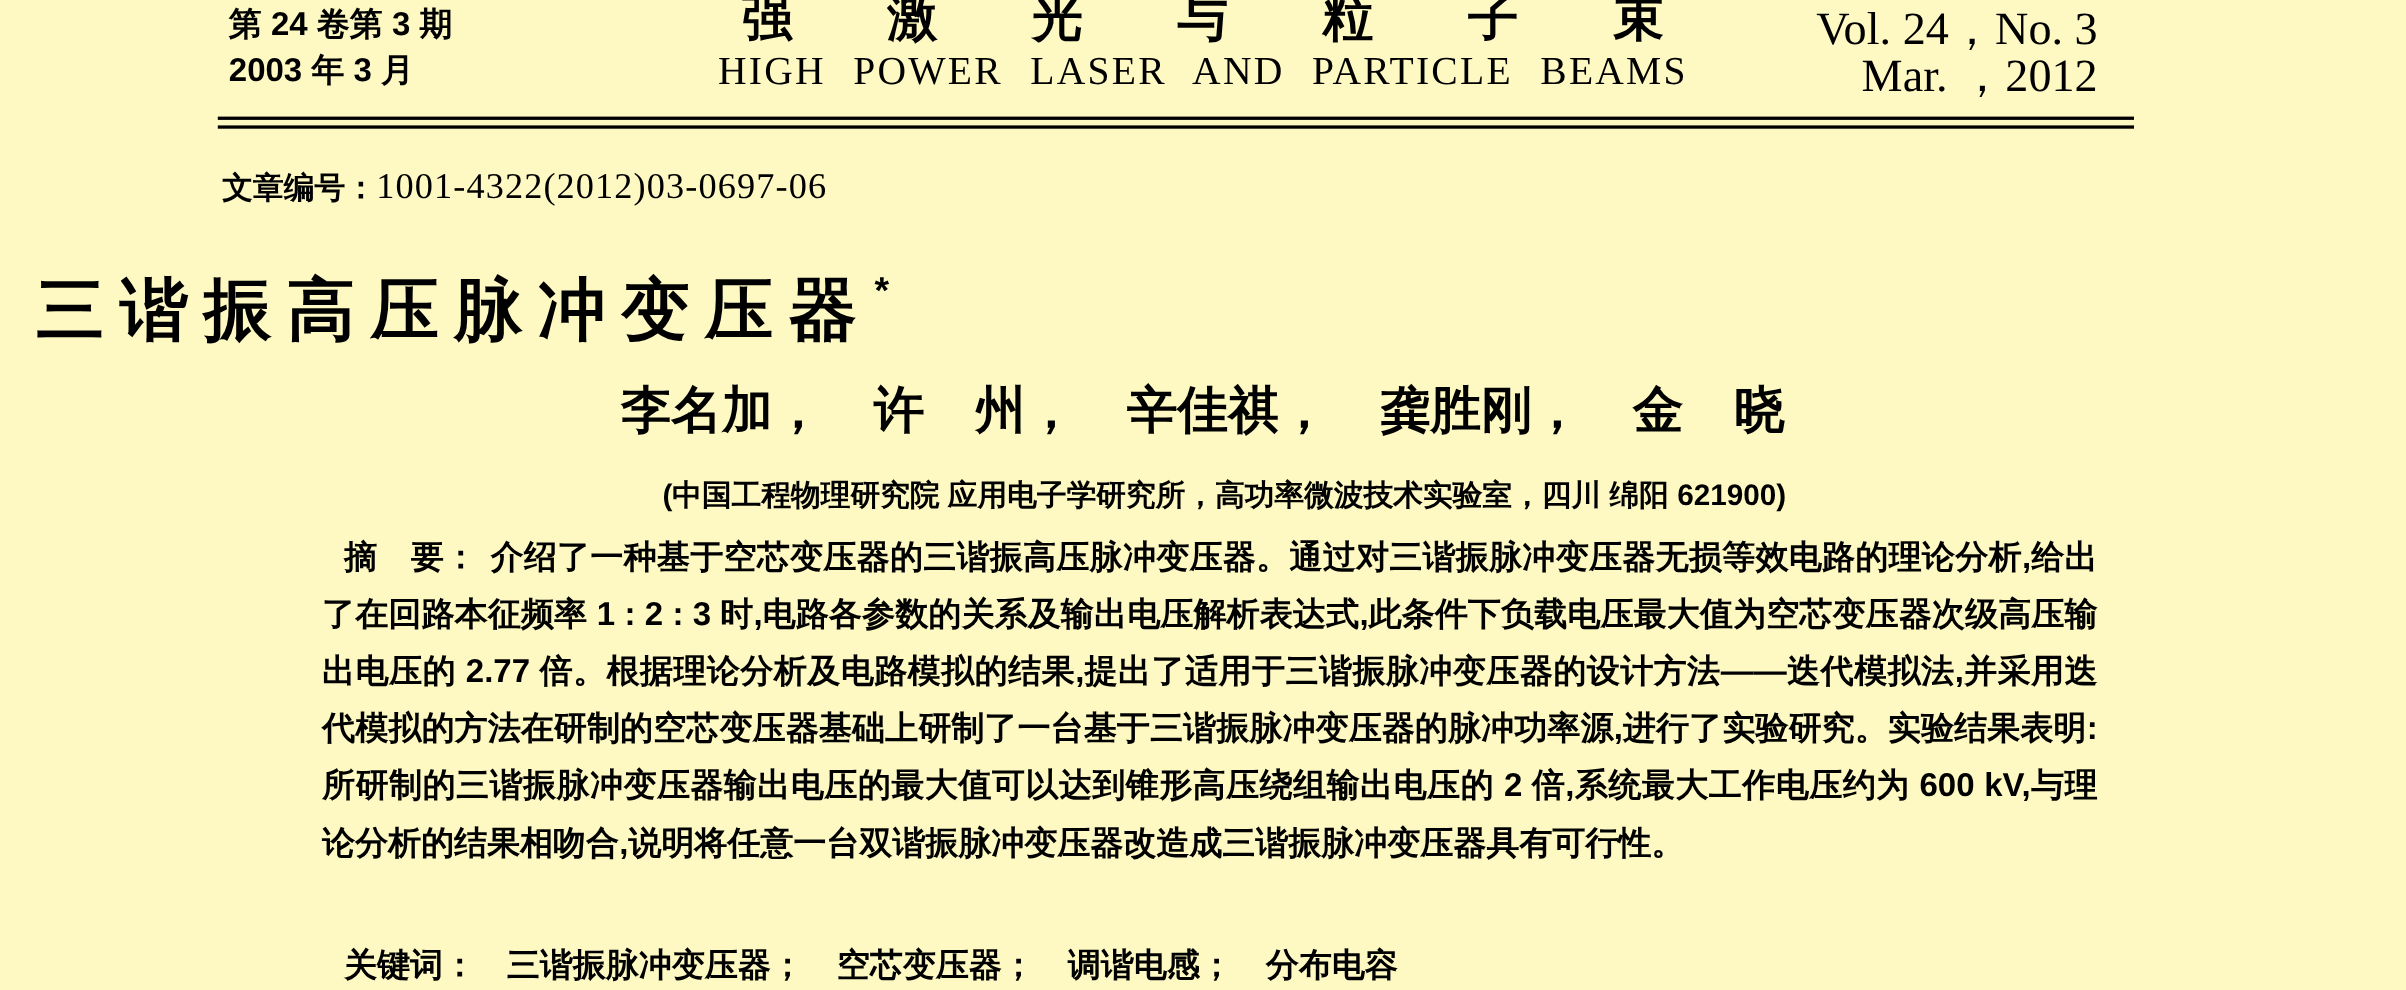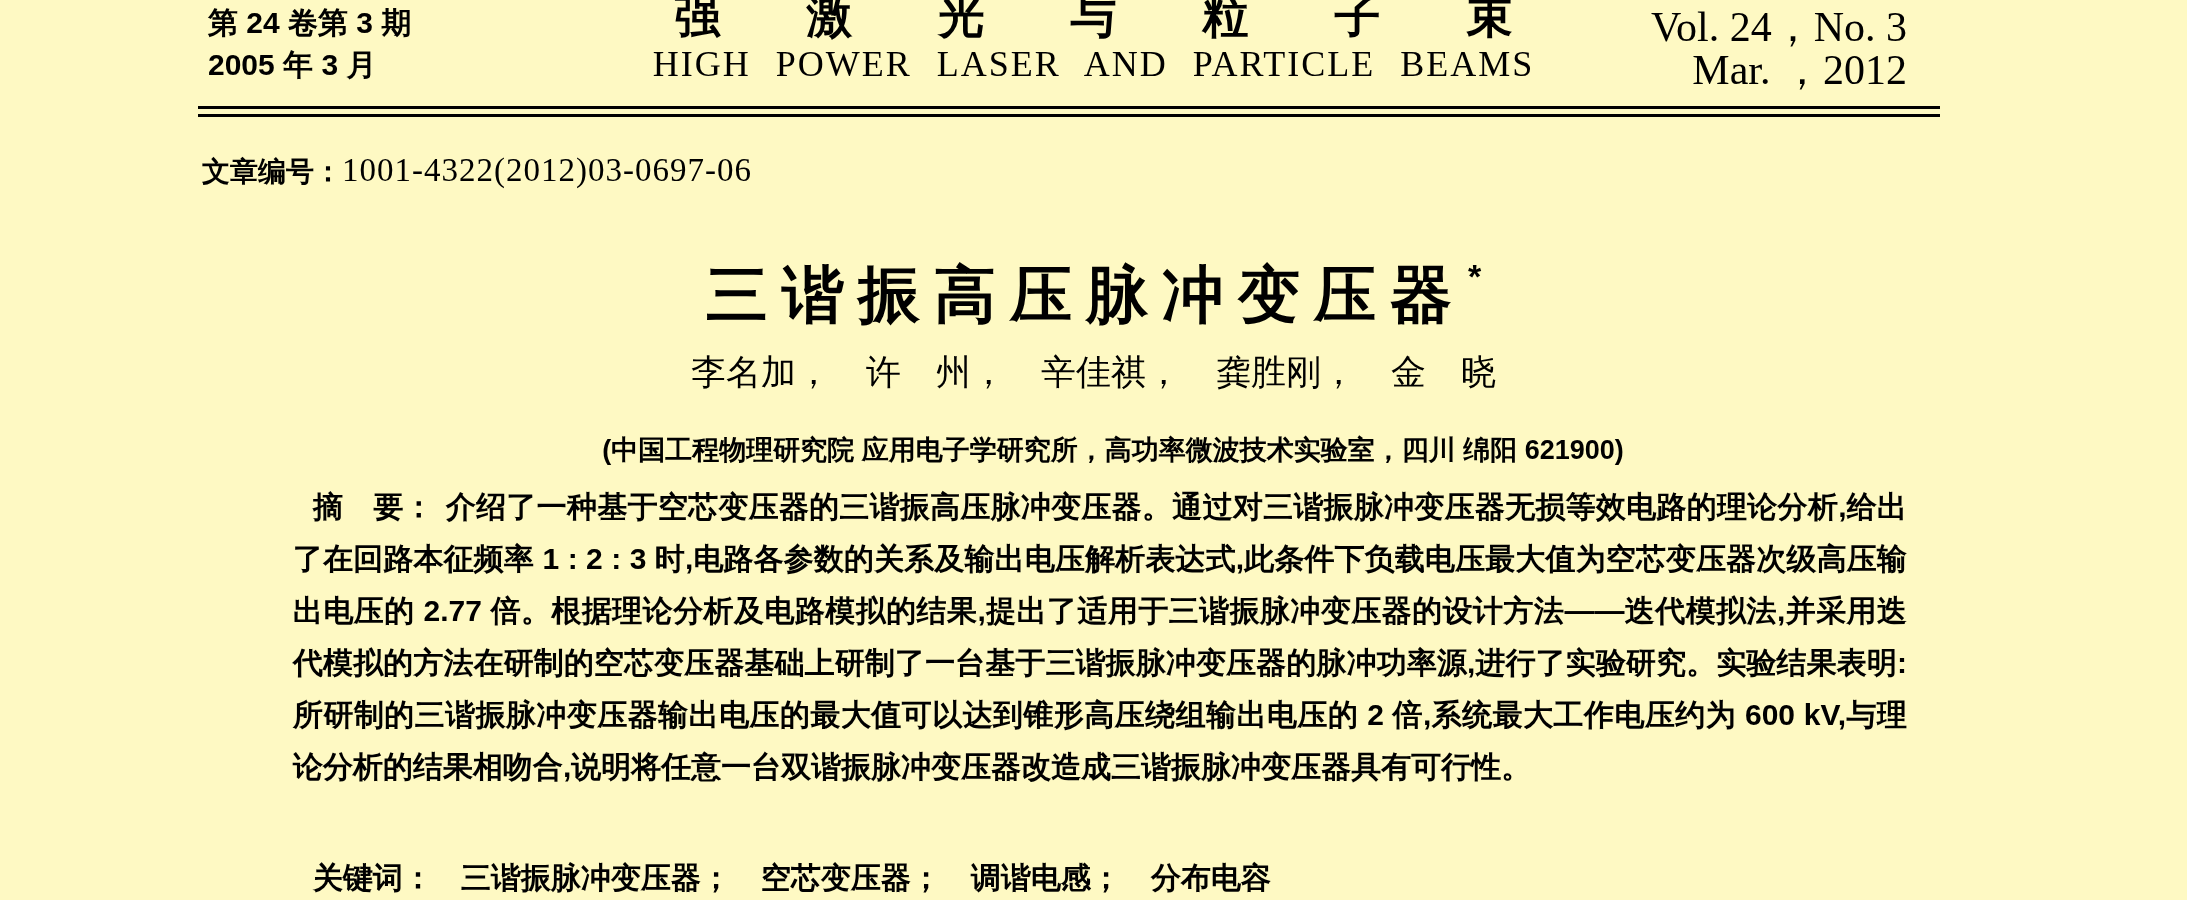--- a/index.html
+++ b/index.html
@@ -66,40 +66,41 @@
     left: 202px; top: 152px;
     font-size: 28px;
     white-space: nowrap;
   }
   .aid-label { font-weight: bold; }
   .aid-value { font-family: "Liberation Serif", serif; font-size: 33px; letter-spacing: 1px; }
   
   .title {
     position: absolute;
     left: 0; right: 0; top: 228px;
-    margin: 12px;
-    text-align: center;
+    margin: 0;
+    text-align: left;
     font-size: 62px;
     font-weight: bold;
     letter-spacing: 14px;
     line-height: 72px;
     white-space: nowrap;
+    padding-left: 33px;
   }
   .title sup {
     font-size: 34px;
     letter-spacing: 0;
     vertical-align: 28px;
     margin-left: 2px;
   }
   .authors {
     position: absolute;
     left: 0; right: 0; top: 350px;
     text-align: center;
-    font-size: 35px;
-    font-weight: normal;
+    font-size: 46px;
+    font-weight: bold;
     line-height: 44px;
     white-space: nowrap;
   }
   .affiliation {
     position: absolute;
     left: 0; right: 0; top: 432px;
     text-align: center;
     font-size: 27px;
     font-weight: bold;
     line-height: 36px;
@@ -133,21 +134,21 @@
   .kw-label { margin-right: 28px; margin-top: 15px; }
 </style>
 </head>
 <body>
 
 <div class="page">
 
   <header>
     <div class="jh-left">
       <div>第 24 卷第 3 期</div>
-      <div>2005 年 3 月</div>
+      <div>2003 年 3 月</div>
     </div>
     <div class="jh-center">
       <div class="jt-cn">强激光与粒子束</div>
       <div class="jt-en">HIGH POWER LASER AND PARTICLE BEAMS</div>
     </div>
     <div class="jh-right">
       <div>Vol. 24，No. 3</div>
       <div>Mar. ，2012</div>
     </div>
   </header>

